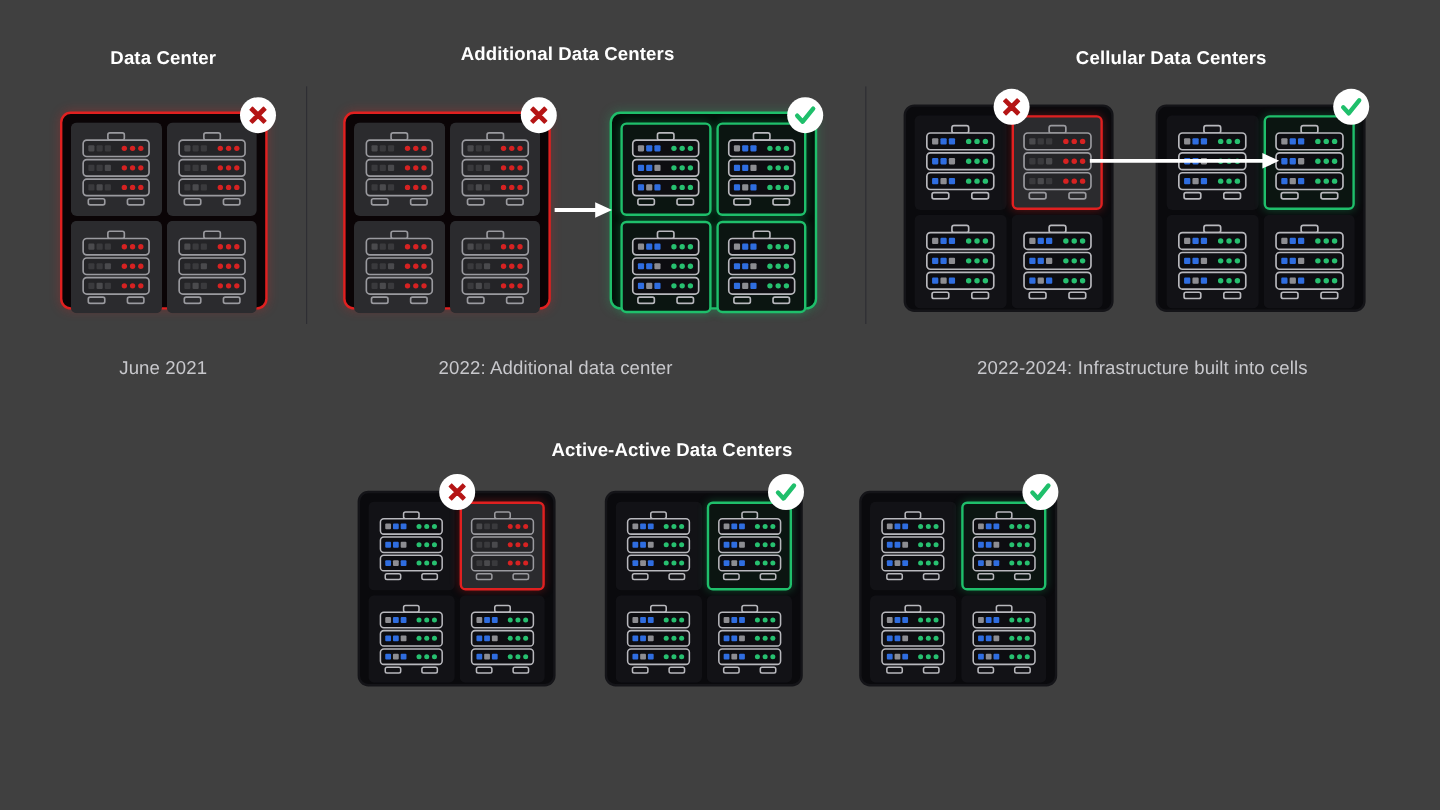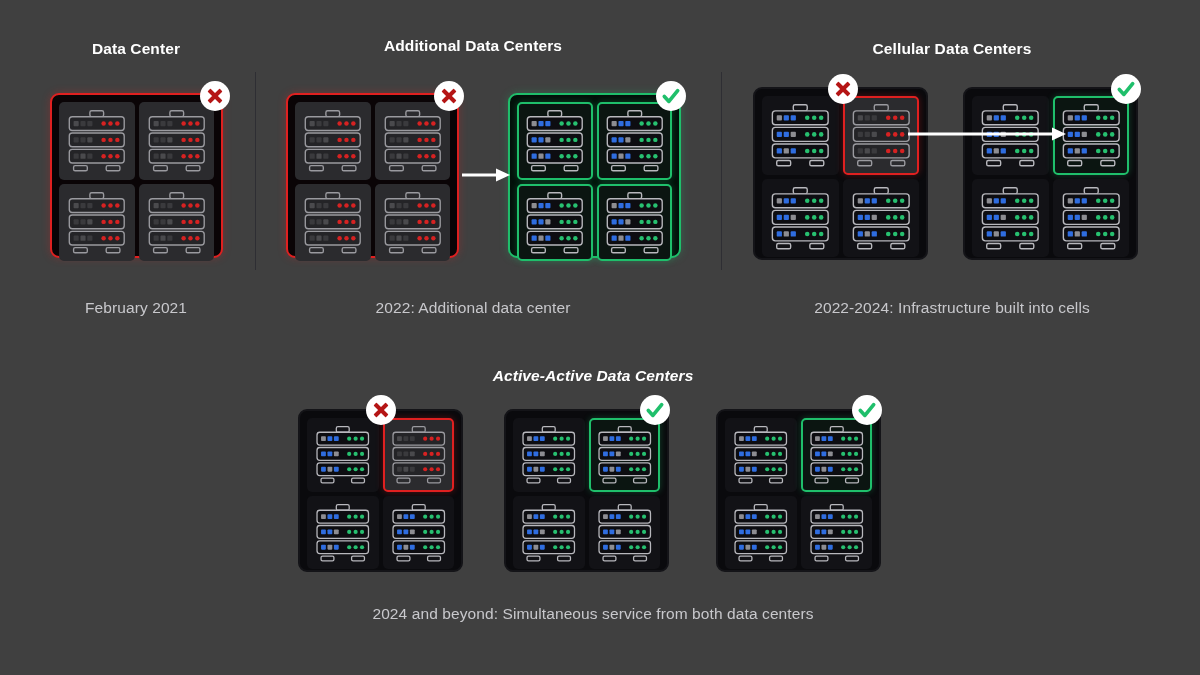--- a/index.html
+++ b/index.html
@@ -127,27 +127,26 @@
 </head>
 <body>
 
 <div id="stage">
 
   <div class="divider" style="left:255px; top:72px; height:198px;"></div>
   <div class="divider" style="left:721px; top:72px; height:198px;"></div>
 
   <div class="panel-title" style="left:136px; top:40px;">Data Center</div>
   <div class="panel-title" style="left:473px; top:37px;">Additional Data Centers</div>
-  <div class="panel-title" style="left:952px; top:40px;text-align:right;">Cellular Data Centers</div>
-  <div class="panel-title" style="left:593px; top:367px;font-style:italic;">Active-Active Data Centers</div>
-
-  <div class="panel-caption" style="left:136px; top:299px;">February 2021</div>
-  <div class="panel-caption" style="left:473px; top:299px;">2022: Additional data center</div>
+  <div class="panel-title" style="left:976px; top:40px;text-align:right;">Cellular Data Centers</div>
+  <div class="panel-title" style="left:560px; top:367px;">Active-Active Data Centers</div>
+
+  <div class="panel-caption" style="left:136px; top:299px;">June 2021</div>
+  <div class="panel-caption" style="left:463px; top:299px;">2022: Additional data center</div>
   <div class="panel-caption" style="left:952px; top:299px;">2022-2024: Infrastructure built into cells</div>
-  <div class="panel-caption" style="left:593px; top:605px;">2024 and beyond: Simultaneous service from both data centers</div>
 
   <div id="groups-layer">
       <div class="dc-group state-failed" style="left: 50px; top: 93px; width: 173px; height: 165px;">
         <div class="cell cell-dim">
           <svg class="rack" viewBox="0 0 74 74" preserveAspectRatio="xMidYMid meet">
             <rect x="29" y="2" width="16" height="7" rx="2" fill="none" stroke="#9a9a9f" stroke-width="1.6"></rect>
             <rect x="5" y="9" width="64" height="16" rx="3.5" fill="#242427" stroke="#9a9a9f" stroke-width="1.6"></rect>
             <rect x="10" y="14" width="6" height="6" rx="1" fill="#4a4a4d"></rect>
             <rect x="18" y="14" width="6" height="6" rx="1" fill="#3a3a3d"></rect>
             <rect x="26" y="14" width="6" height="6" rx="1" fill="#3a3a3d"></rect>

